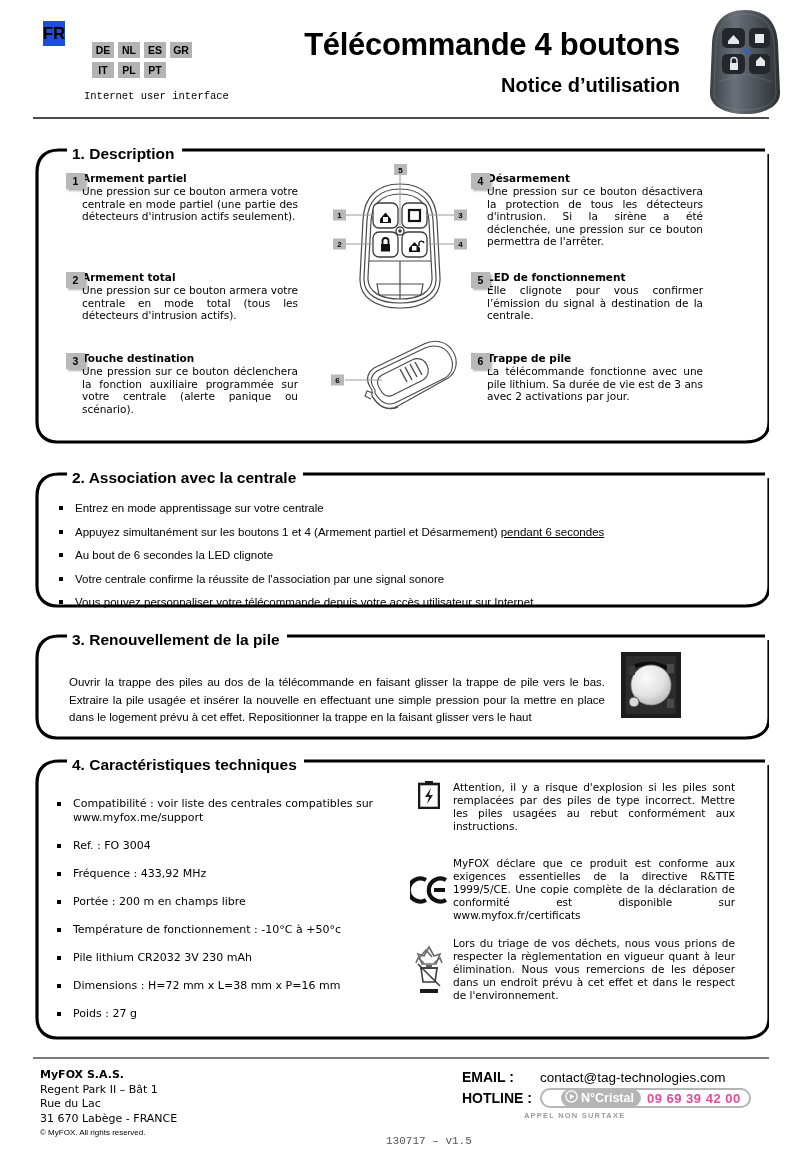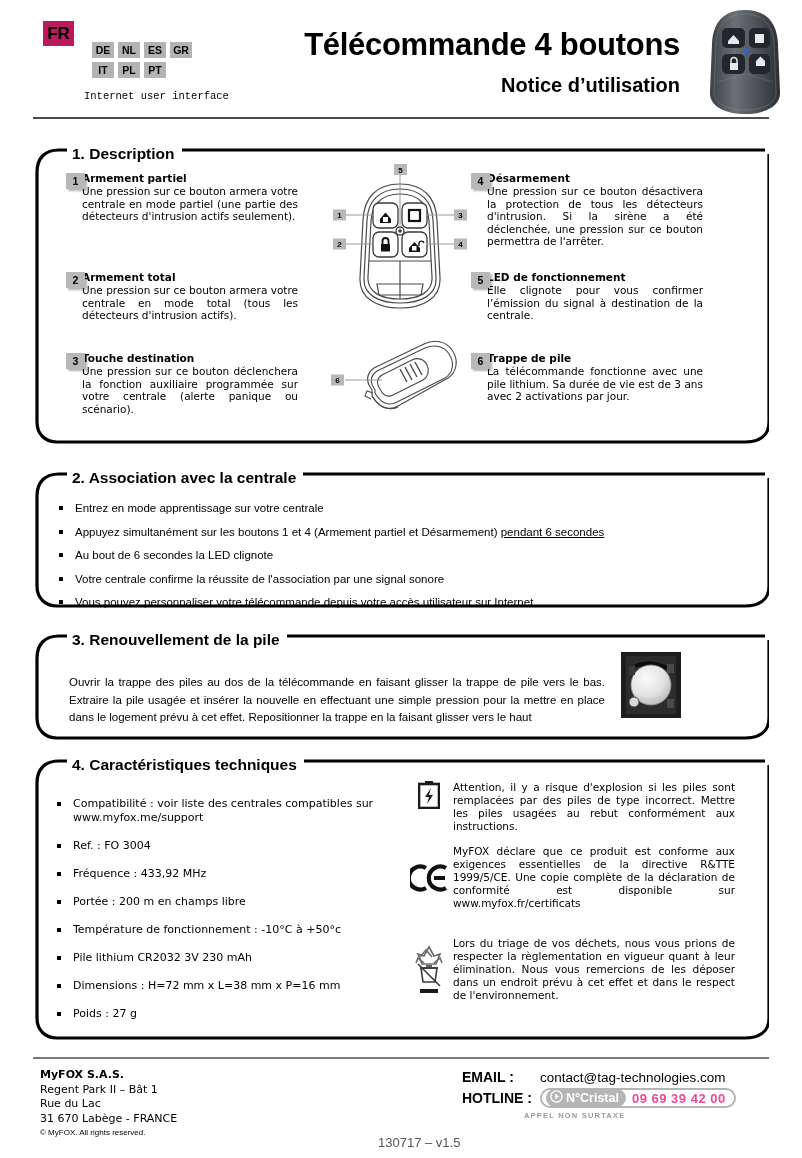--- a/index.html
+++ b/index.html
@@ -10,22 +10,22 @@
     font-family: "DejaVu Sans", sans-serif;
     color: #000;
     position: relative;
     overflow: hidden;
   }
 
   
   .header { position:relative; height:118px; }
   .fr-badge {
     position:absolute; left:43px; top:21px;
-    width:31px; height:25px;
-    background:#be185d;
+    width:22px; height:25px;
+    background:#1d4ed8;
     color:#000; font-weight:bold; font-size:17px;
     display:flex; align-items:center; justify-content:center;
     font-family:"Liberation Sans", sans-serif;
   }
   .lang-grid { position:absolute; left:92px; top:42px; width:110px; }
   .lang-row { display:flex; gap:4px; margin-bottom:4px; }
   .lang-badge {
     width:22px; height:16px; background:#b3b3b3;
     color:#000; font-weight:bold; font-size:10.5px;
     display:flex; align-items:center; justify-content:center;
@@ -119,29 +119,29 @@
     font-family:"DejaVu Sans", sans-serif;
   }
   .notice .nico { width:48px; flex:0 0 48px; display:flex; justify-content:center; }
 
   
   .footer-rule { position:absolute; left:33px; right:33px; top:1057px; height:2px; background:#7a7a7a; }
   .addr { position:absolute; left:40px; top:1068px; font-family:"DejaVu Sans", sans-serif; }
   .addr .l { font-size:11px; line-height:14.5px; }
   .addr .b { font-weight:bold; }
   .copyright { position:absolute; left:40px; top:1128px; font-size:8px; font-family:"Liberation Sans", sans-serif; }
-  .docver { position:absolute; left:378px; top:1135px; font-size:13px; color:#555; font-family:Liberation Sans, sans-serif; }
+  .docver { position:absolute; left:386px; top:1135px; font-size:11px; color:#555; font-family:Liberation Mono, monospace; }
   .contact { position:absolute; left:462px; top:1069px; font-family:"Liberation Sans", sans-serif; }
   .contact-row { display:flex; align-items:center; margin-bottom:3px; }
   .contact-lbl { font-size:14px; font-weight:bold; width:78px; }
   .contact-val { font-size:13.5px; }
   .cristal-pill {
     display:inline-flex; align-items:center;
     border:2px solid #b5b5b5; border-radius:11px;
-    height:20px; padding:0 8px 0 4px;
+    height:20px; padding:0 8px 0 19px;
   }
   .cristal-badge {
     background:#b5b5b5; color:#fff; font-weight:bold;
     font-size:12.5px; border-radius:9px;
     padding:1px 7px 1px 4px; display:flex; align-items:center; gap:3px;
     margin-right:6px;
   }
   .cristal-num { color:#ec4899; font-weight:bold; font-size:13px; letter-spacing:0.5px; }
   .surtaxe { font-size:7.5px; color:#9a9a9a; letter-spacing:1.2px; margin-left:62px; margin-top:1px; font-weight:bold; }
 </style>
@@ -385,21 +385,21 @@
     <div class="nico">
       <svg width="22" height="28" viewBox="0 0 22 28">
         <rect x="7" y="0" width="8" height="3" fill="#1a1a1a"></rect>
         <rect x="1" y="3" width="20" height="24" fill="none" stroke="#1a1a1a" stroke-width="2.6"></rect>
         <path d="M13 7 L7 16 h4 l-2 7 6-9 h-4 z" fill="#1a1a1a"></path>
       </svg>
     </div>
     <div class="ntxt">Attention, il y a risque d'explosion si les piles sont remplacées par des piles de type incorrect. Mettre les piles usagées au rebut conformément aux instructions.</div>
   </div>
 
-  <div class="notice" style="left:372px; top:88px;">
+  <div class="notice" style="left:372px; top:100px;">
     <div class="nico" style="align-items:center;">
       <svg width="38" height="28" viewBox="0 0 38 28">
         <path d="M16 4 A11.5 11.5 0 1 0 16 24" fill="none" stroke="#111" stroke-width="4.2"></path>
         <path d="M36 4 A11.5 11.5 0 1 0 36 24" fill="none" stroke="#111" stroke-width="4.2"></path>
         <line x1="24" y1="14" x2="35" y2="14" stroke="#111" stroke-width="4"></line>
       </svg>
     </div>
     <div class="ntxt">MyFOX déclare que ce produit est conforme aux exigences essentielles de la directive R&amp;TTE 1999/5/CE. Une copie complète de la déclaration de conformité est disponible sur www.myfox.fr/certificats</div>
   </div>
 

